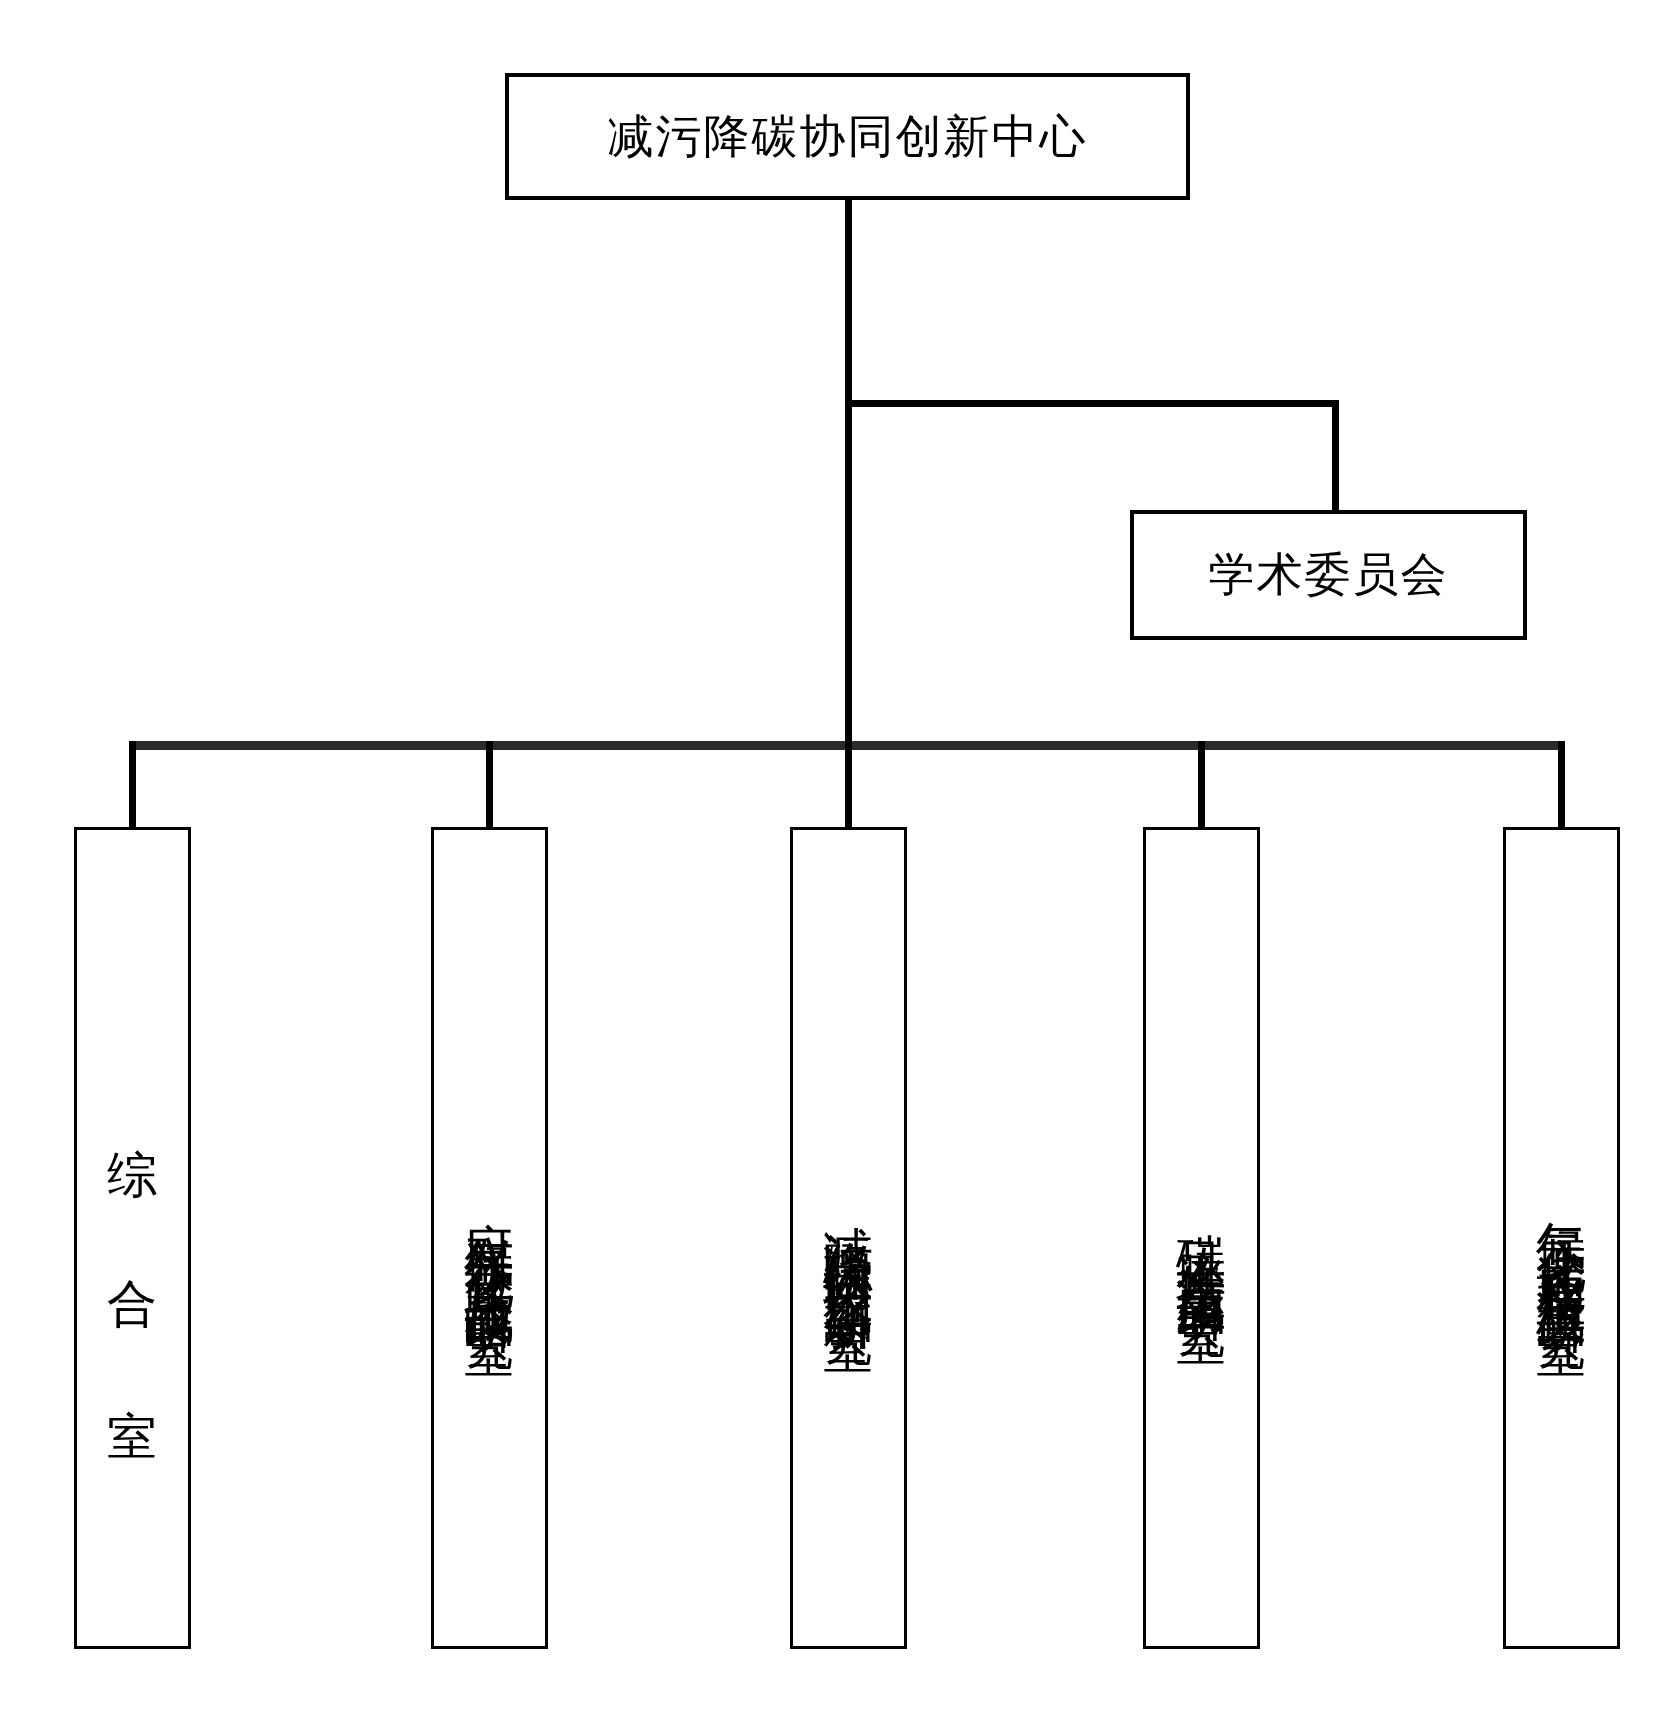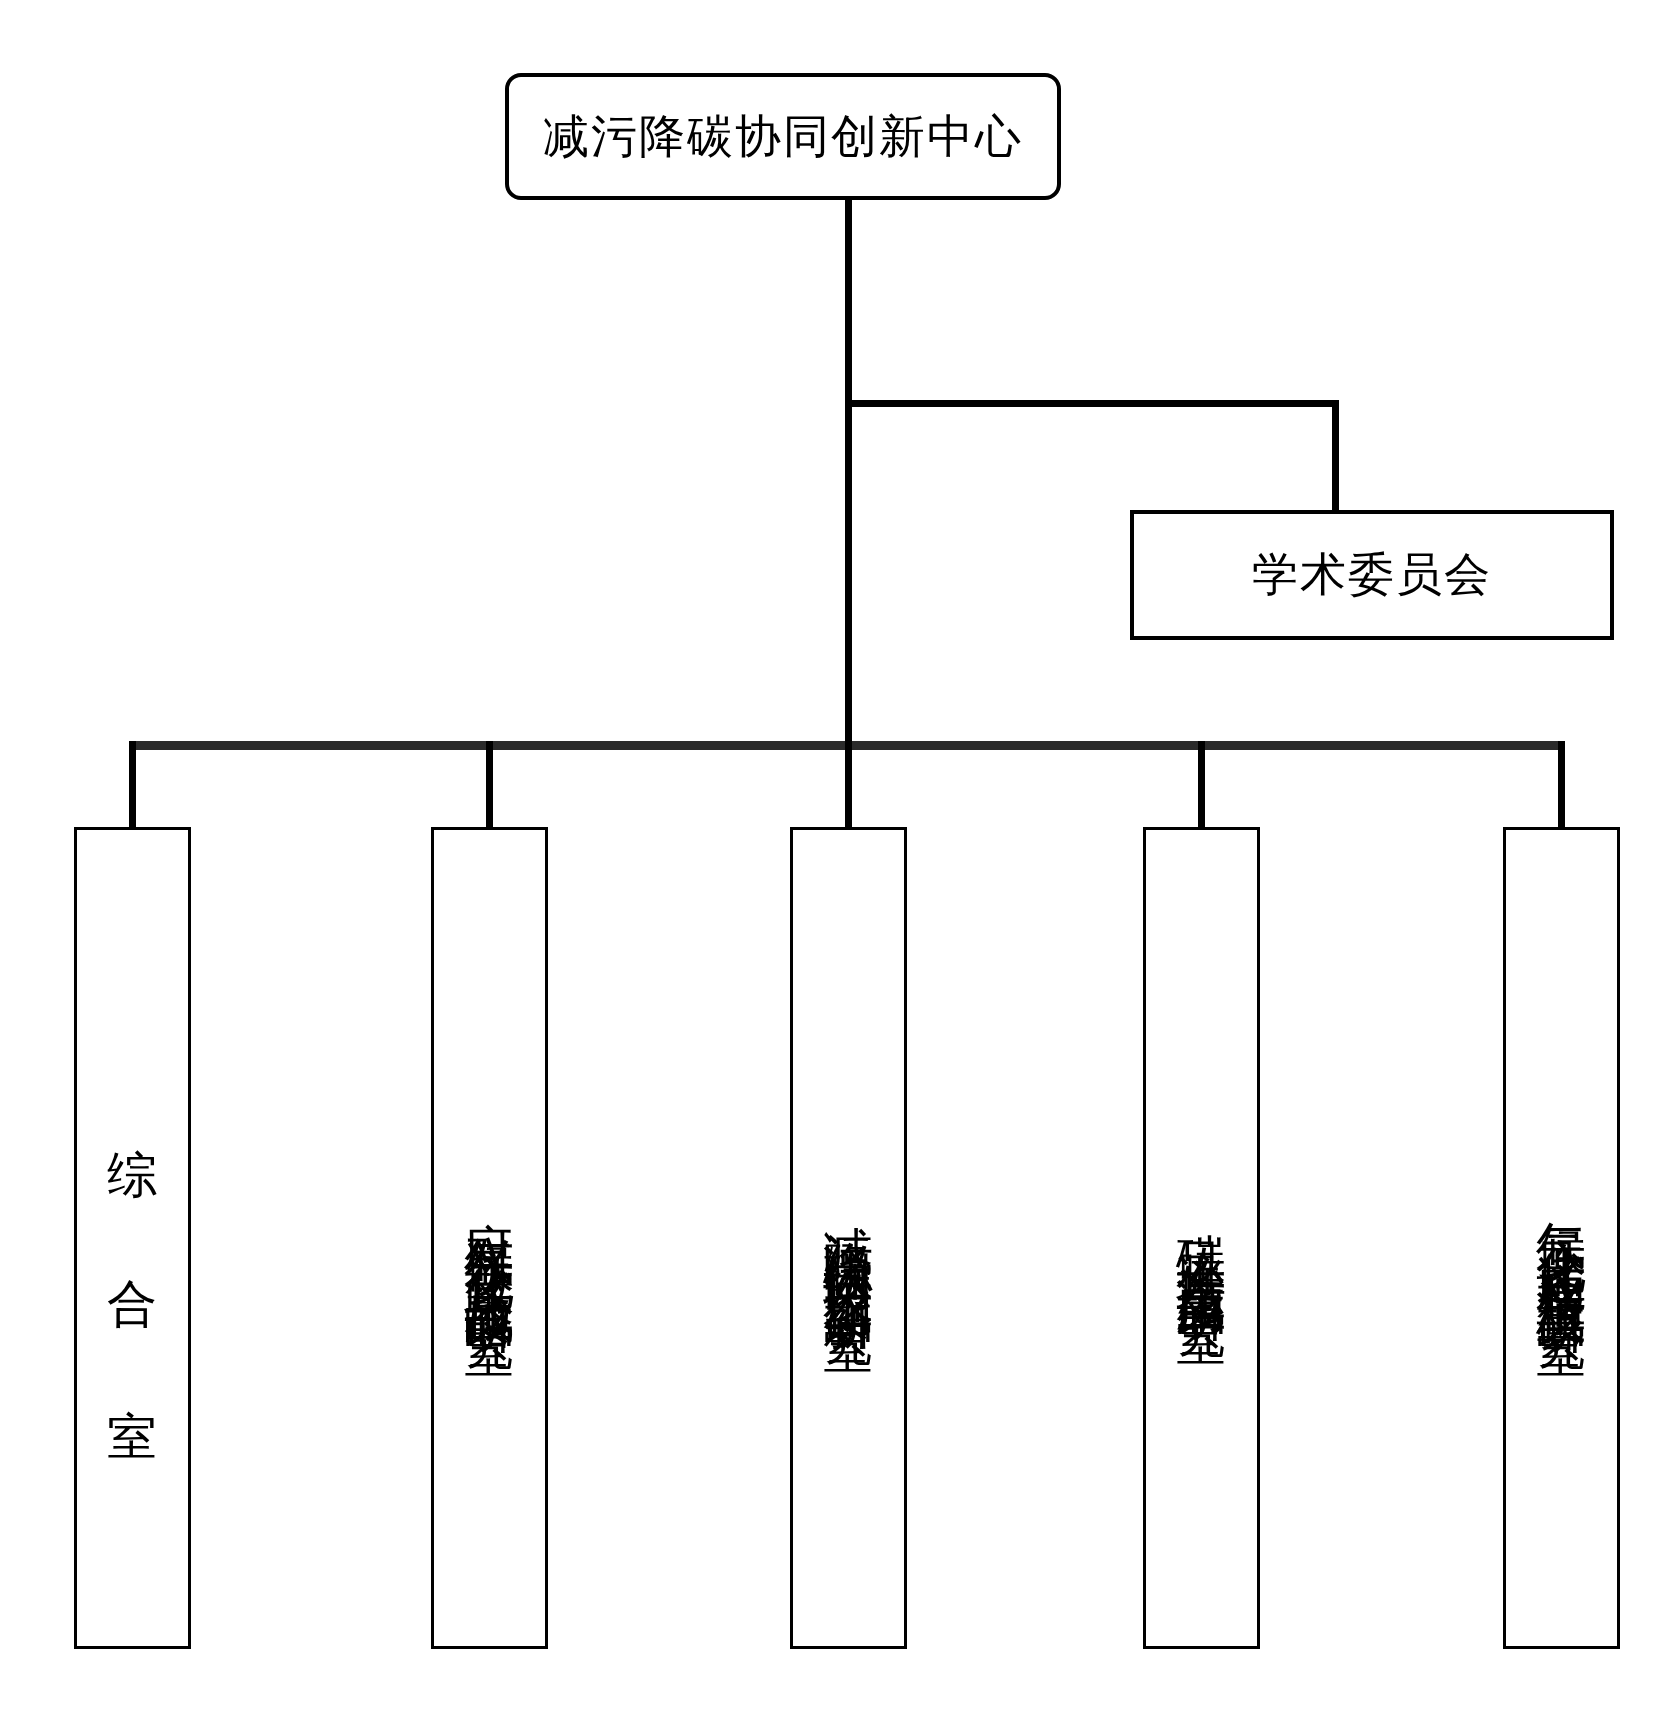--- a/index.html
+++ b/index.html
@@ -20,22 +20,22 @@
     display: flex;
     align-items: center;
     justify-content: center;
     text-align: center;
   }
   .hlabel {
     font-size: 46px;
     letter-spacing: 2px;
     white-space: nowrap;
   }
-  .root-box { left: 505px; top: 73px; width: 556px; height: 127px; border-radius: 16px; }
-  .committee-box { left: 1130px; top: 510px; width: 484px; height: 130px; }
+  .root-box { left: 505px; top: 73px; width: 685px; height: 127px; }
+  .committee-box { left: 1130px; top: 510px; width: 397px; height: 130px; }
 
   .dept {
     top: 827px;
     width: 117px;
     height: 822px;
     border-width: 3px;
   }
   .dept-1 { left: 74px; }
   .dept-2 { left: 431px; }
   .dept-3 { left: 790px; }

